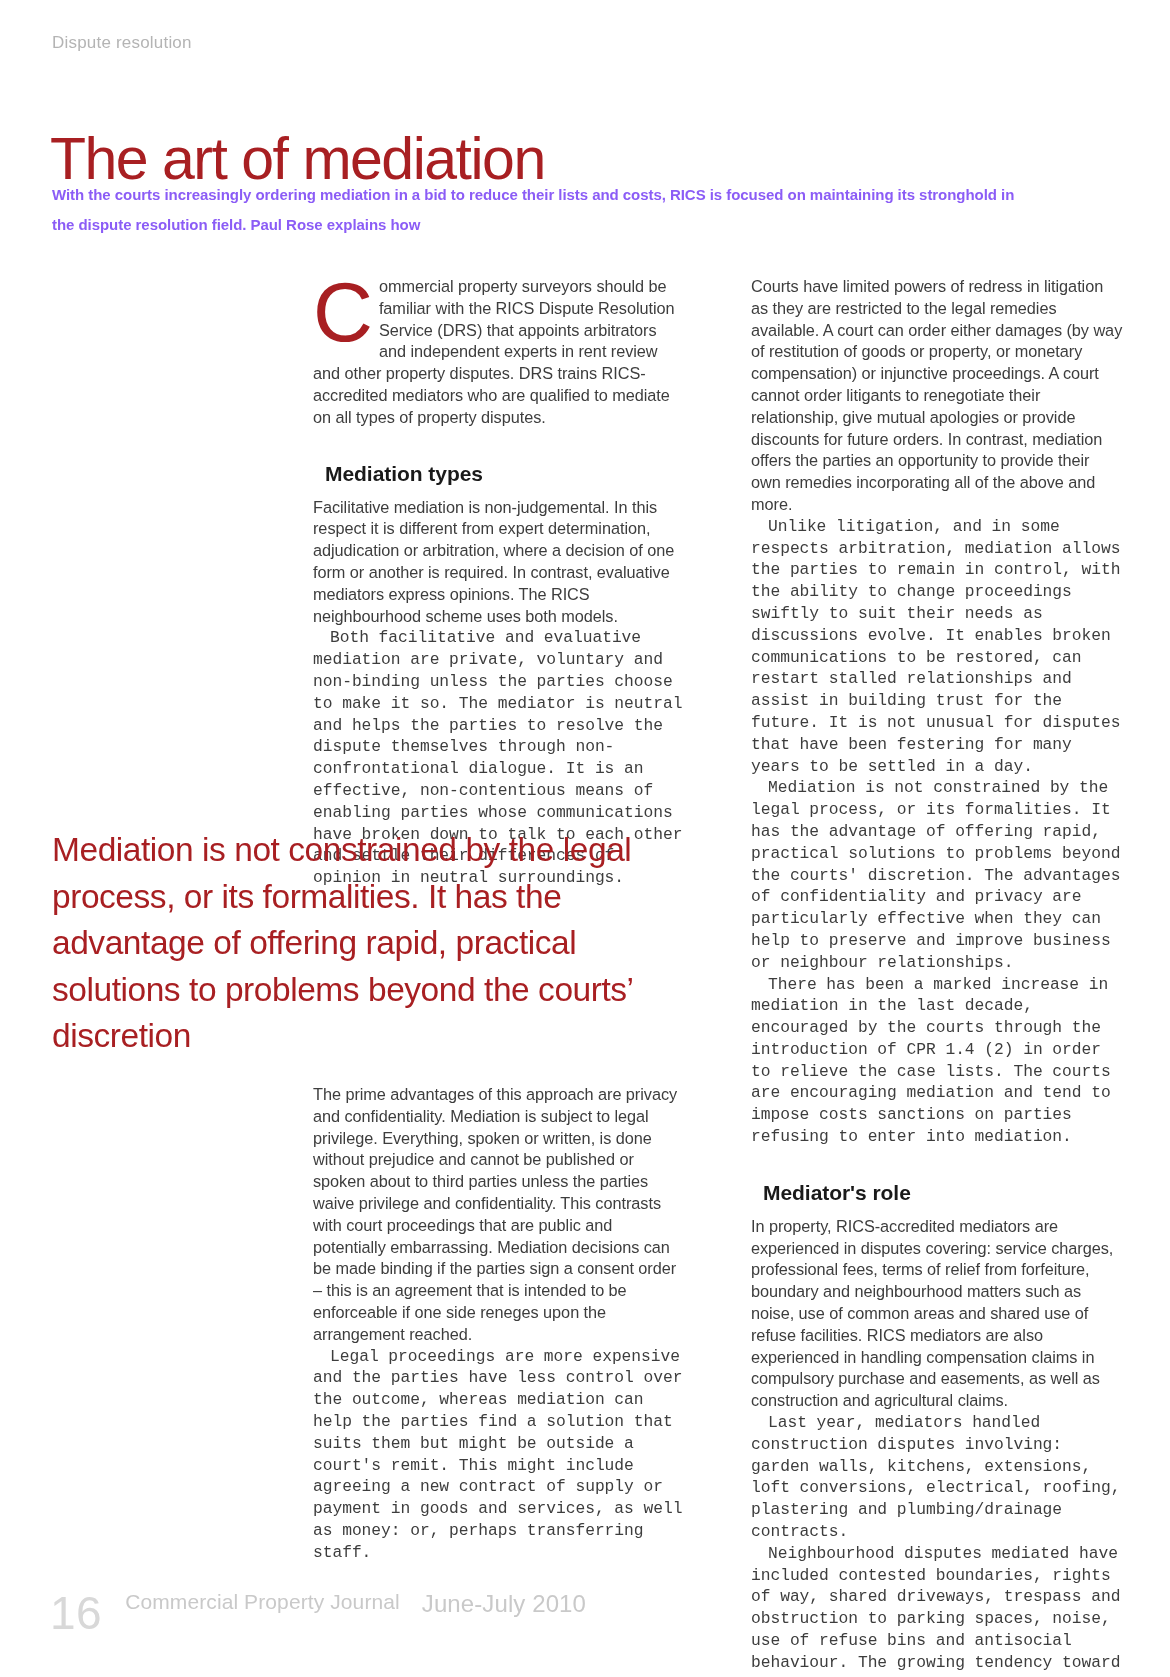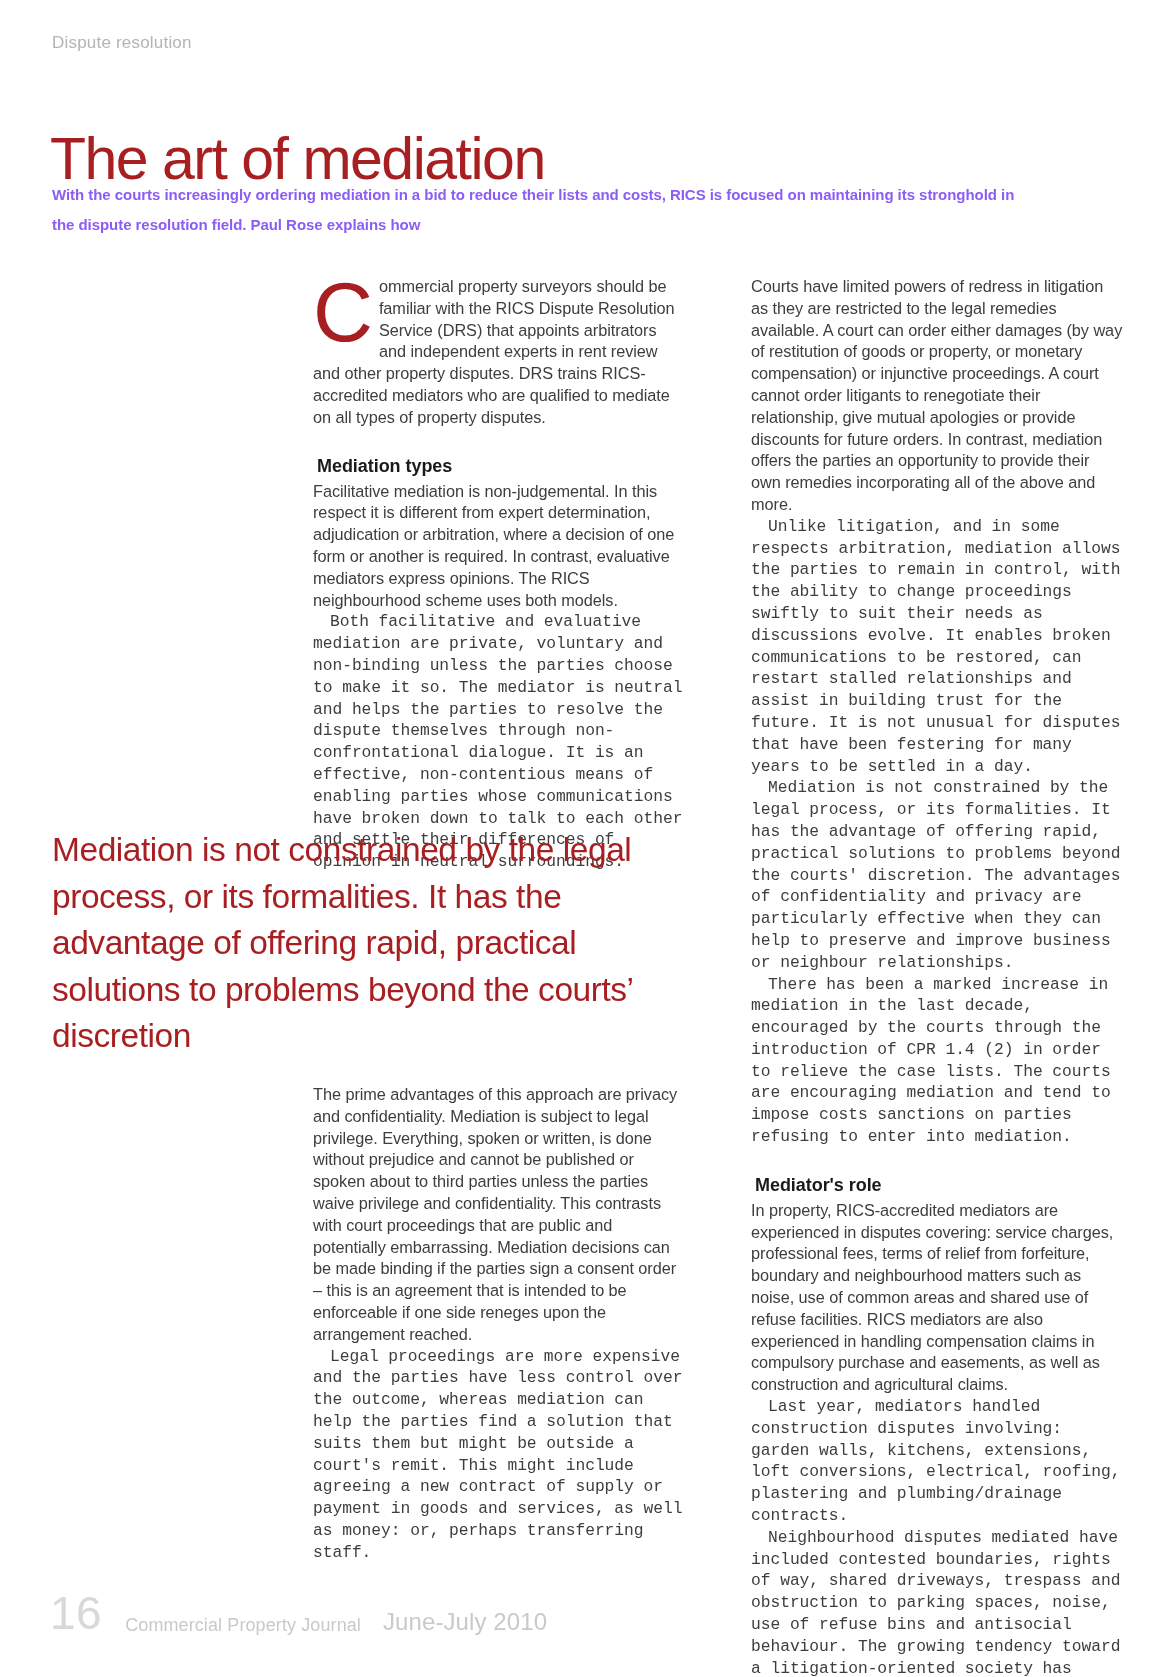--- a/index.html
+++ b/index.html
@@ -66,22 +66,22 @@
   .col-left-bot  { left: 313px; top: 1084px; width: 372px; }
 
   .col p {
     margin: 0;
   }
   .col p.indent {
     text-indent: 17px;
     font-family: Liberation Mono, monospace;
   }
   .col h3 {
-    margin: 4px;
-    font-size: 18px;
+    margin: 12px;
+    font-size: 21px;
     line-height: 22px;
     font-weight: bold;
     color: #1a1a1a;
   }
   .spacer-para {
     height: 22px;
   }
 
   
   .dropcap {
@@ -106,32 +106,32 @@
     font-weight: 400;
     letter-spacing: -0.45px;
   }
 
   
   .footer {
     position: absolute;
     left: 50px;
     top: 1590px;
     display: flex;
-    align-items: flex-end;
+    align-items: flex-start;
     color: #d2d2d2;
   }
   .folio {
     font-size: 46px;
     line-height: 46px;
     letter-spacing: 0.5px;
     font-weight: 400;
     color: #d8d8d8;
   }
   .footer-title {
-    font-size: 18px;
+    font-size: 21px;
     margin-left: 23px;
     color: #c9c9c9;
     letter-spacing: 0.1px;
   }
   .footer-date {
     font-size: 24px;
     margin-left: 22px;
     color: #c9c9c9;
     letter-spacing: 0.1px;
   }

